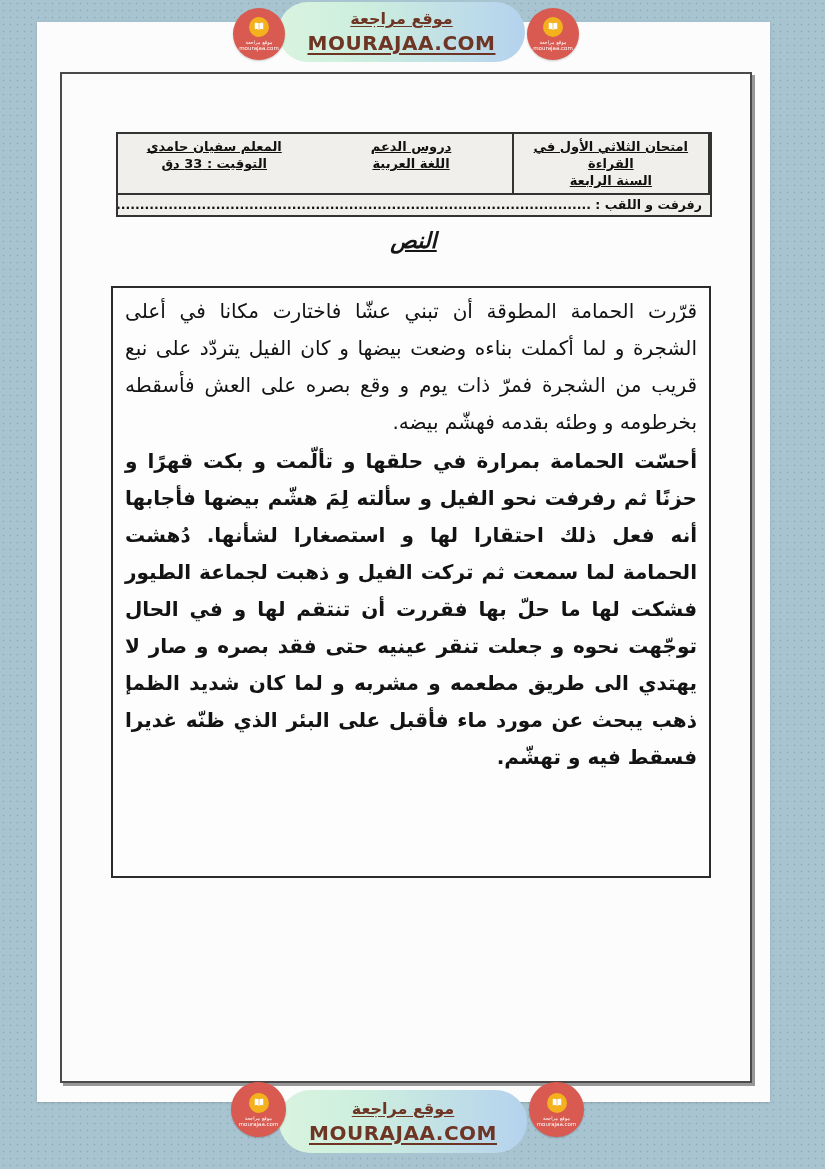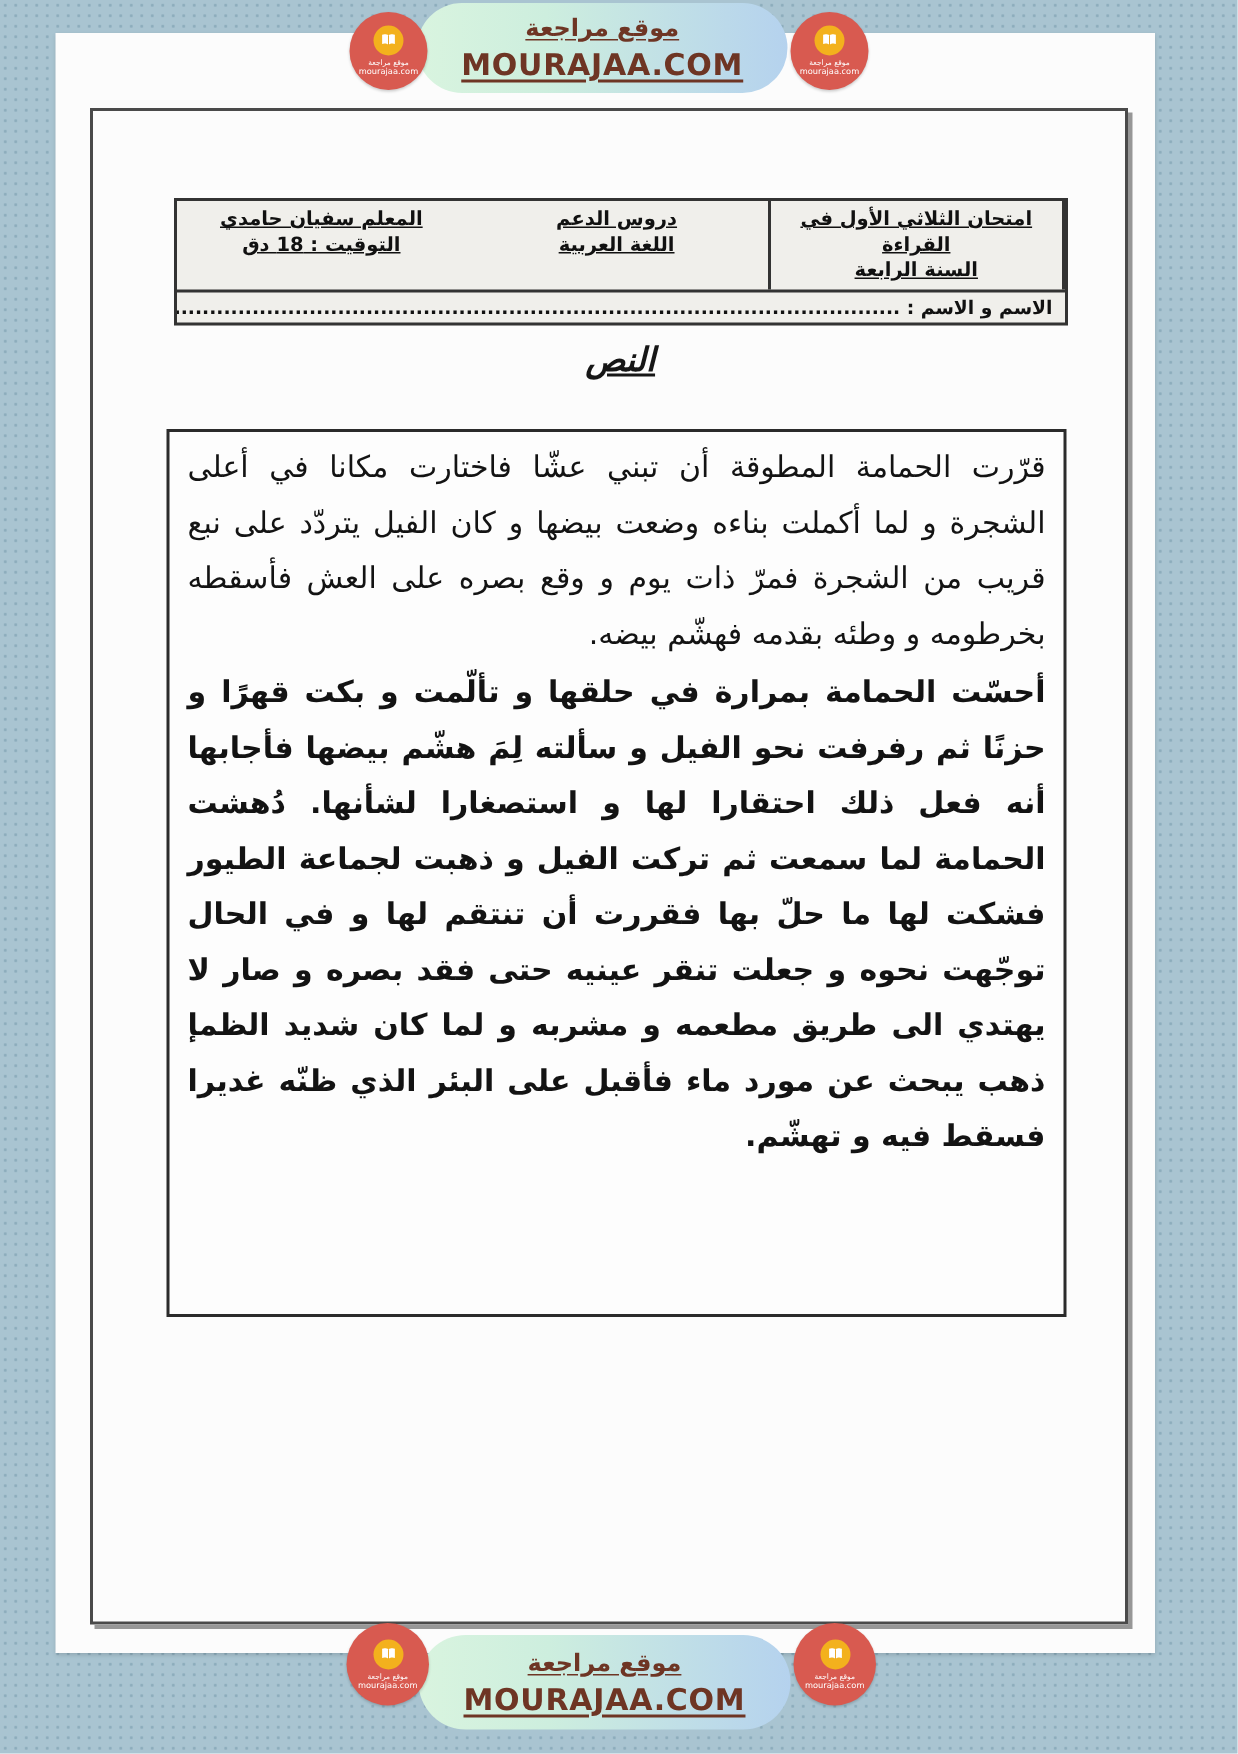--- a/index.html
+++ b/index.html
@@ -132,25 +132,25 @@
         <div class="info-cell cell-exam">
           <div>امتحان الثلاثي الأول في القراءة</div>
           <div>السنة الرابعة</div>
         </div>
         <div class="info-cell cell-subject">
           <div>دروس الدعم</div>
           <div>اللغة العربية</div>
         </div>
         <div class="info-cell cell-teacher">
           <div>المعلم سفيان حامدي</div>
-          <div>التوقيت : 18 دق</div>
+          <div>التوقيت : 33 دق</div>
         </div>
       </div>
       <div class="info-row-name">
-        <span>الاسم و الاسم : </span><span class="name-dots">......................................................................................................................................................</span>
+        <span>رفرفت و اللقب : </span><span class="name-dots">......................................................................................................................................................</span>
       </div>
     </div>
 
     <div class="section-title">النص</div>
 
     <div class="textbox">
       <p>قرّرت الحمامة المطوقة أن تبني عشّا فاختارت مكانا في أعلى الشجرة و لما أكملت بناءه وضعت بيضها و كان الفيل يتردّد على نبع قريب من الشجرة فمرّ ذات يوم و وقع بصره على العش فأسقطه بخرطومه و وطئه بقدمه فهشّم بيضه.</p>
       <p>أحسّت الحمامة بمرارة في حلقها و تألّمت و بكت قهرًا و حزنًا ثم رفرفت نحو الفيل و سألته لِمَ هشّم بيضها فأجابها أنه فعل ذلك احتقارا لها و استصغارا لشأنها. دُهشت الحمامة لما سمعت ثم تركت الفيل و ذهبت لجماعة الطيور فشكت لها ما حلّ بها فقررت أن تنتقم لها و في الحال توجّهت نحوه و جعلت تنقر عينيه حتى فقد بصره و صار لا يهتدي الى طريق مطعمه و مشربه و لما كان شديد الظمإ ذهب يبحث عن مورد ماء فأقبل على البئر الذي ظنّه غديرا فسقط فيه و تهشّم.</p>
     </div>
   </div>

